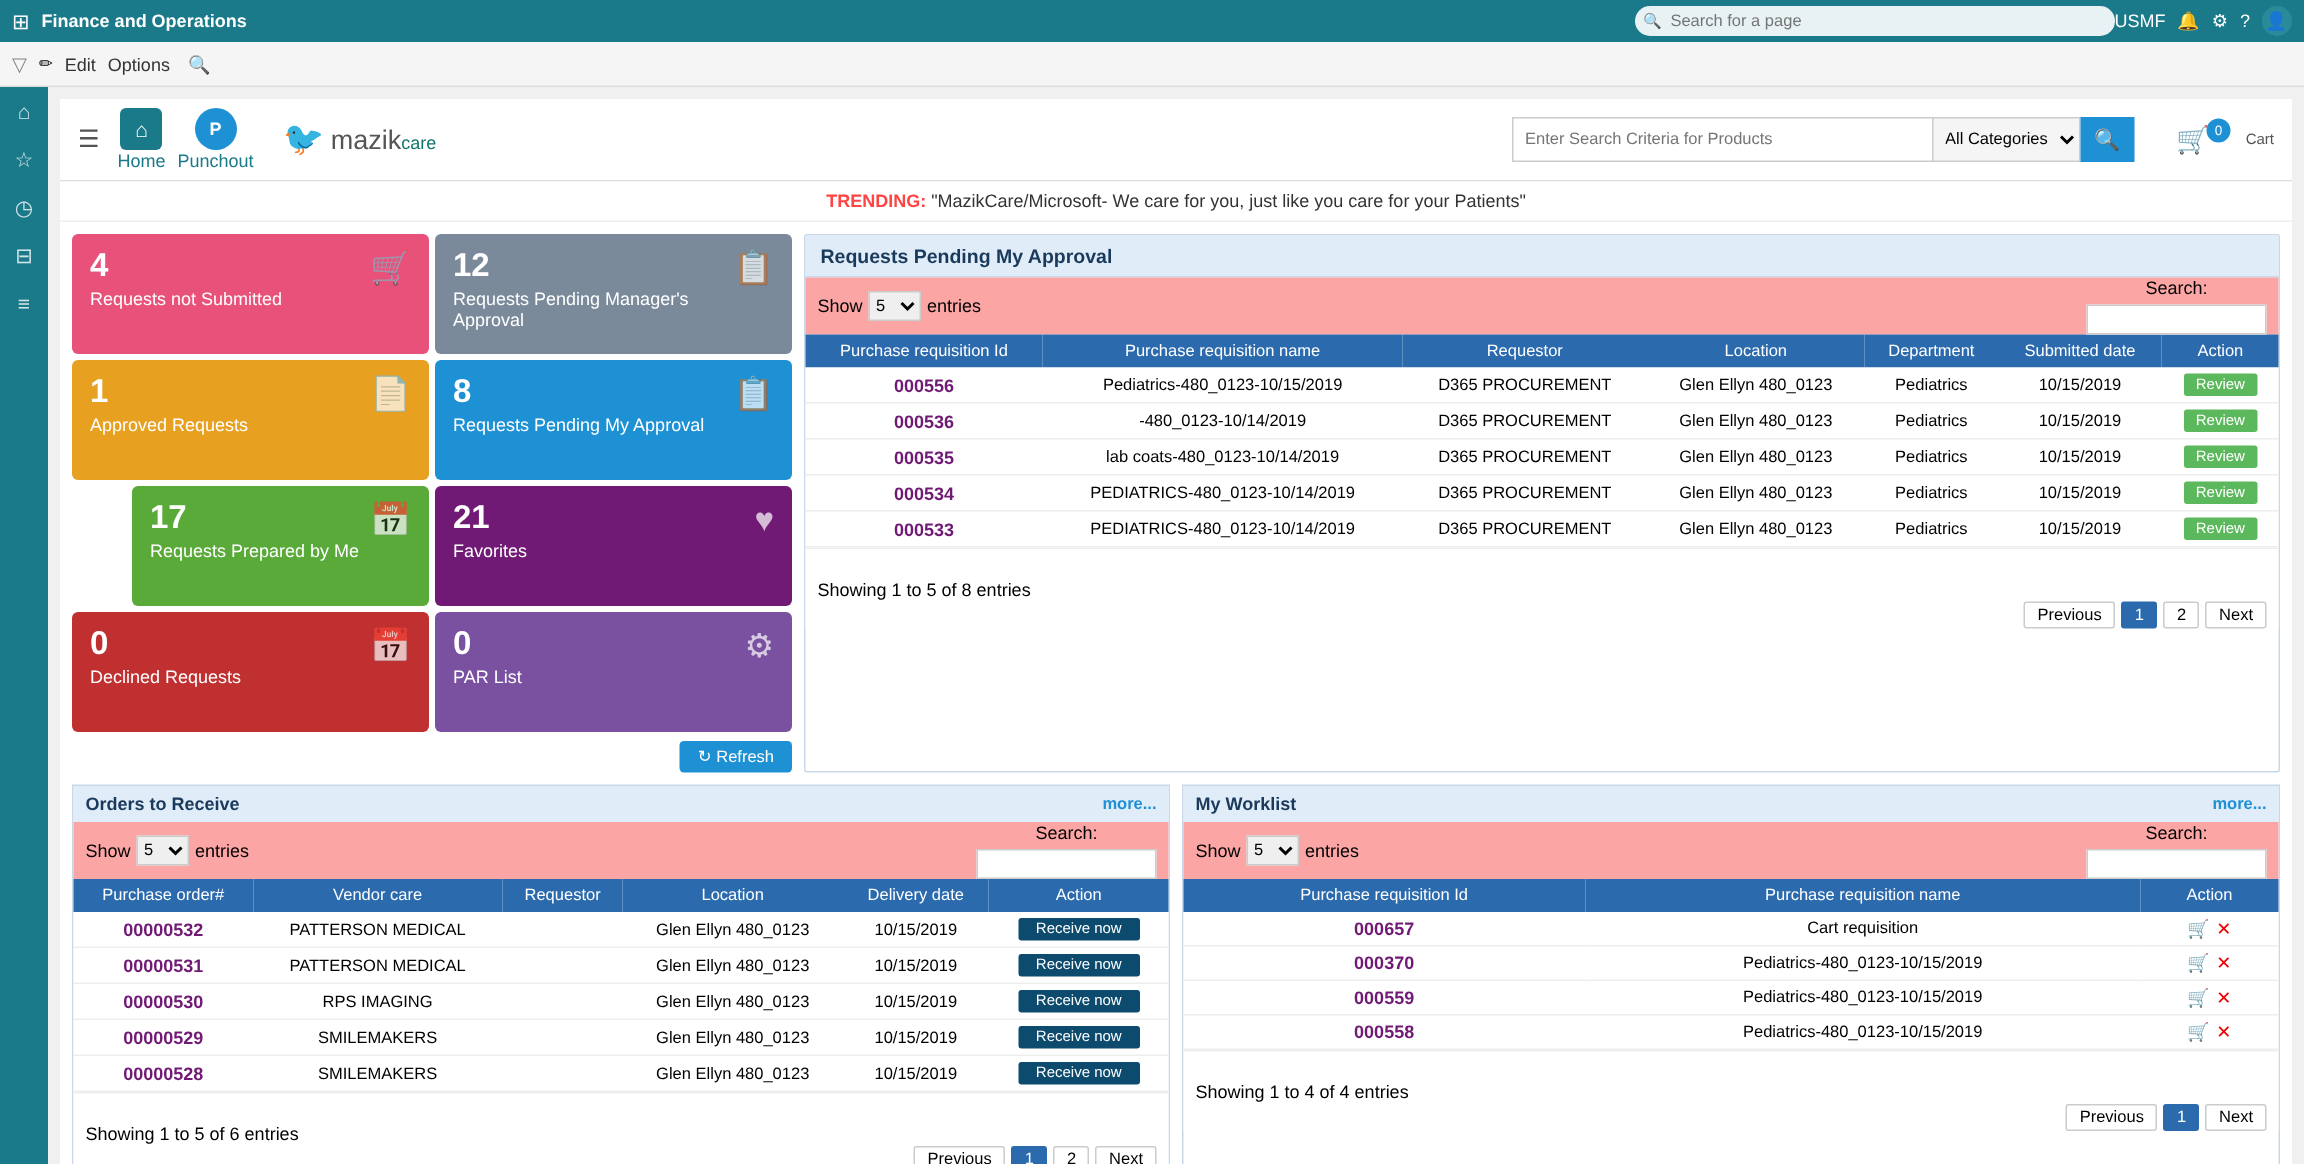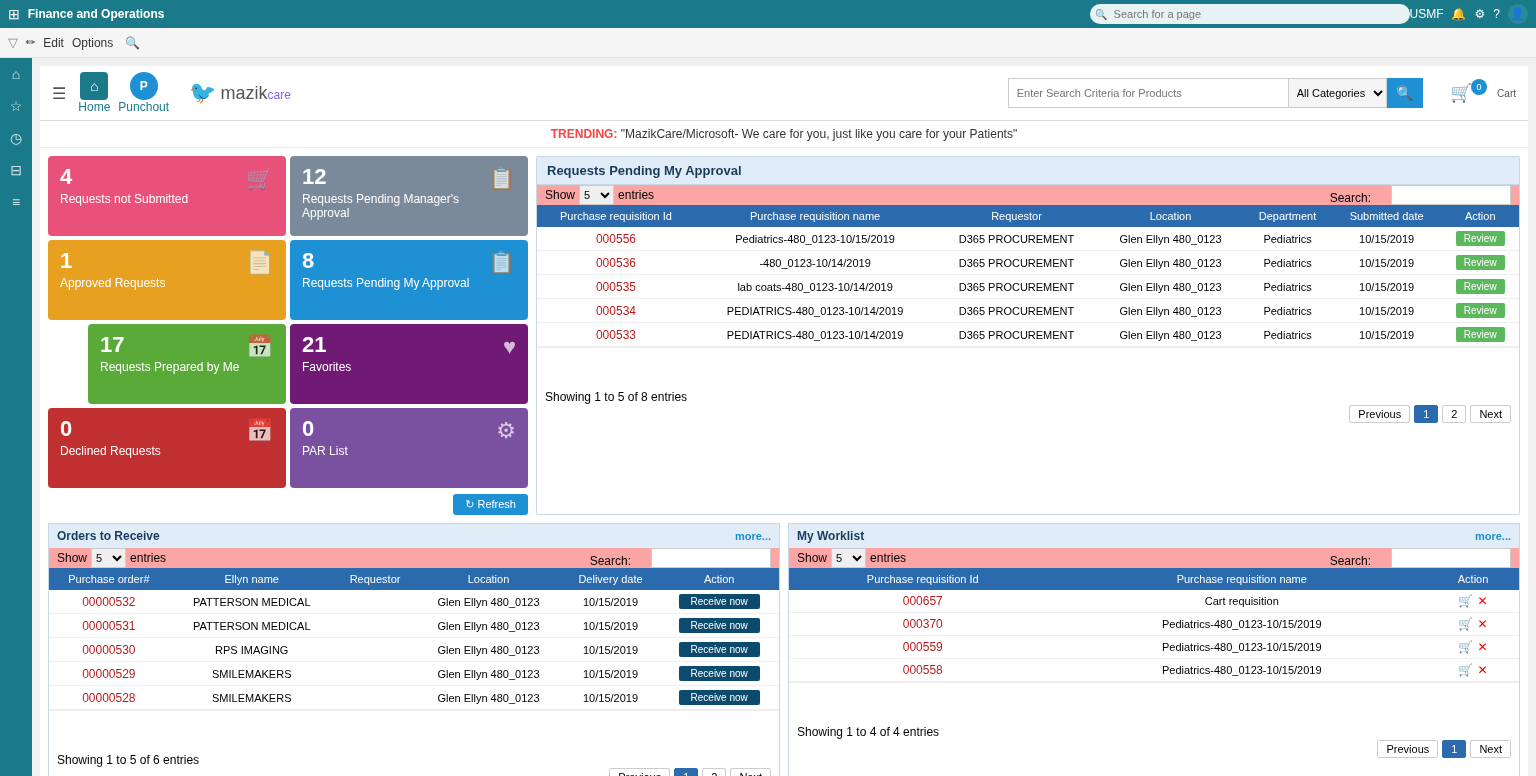--- a/index.html
+++ b/index.html
@@ -236,55 +236,55 @@
     .panel-controls {
       display: flex;
       align-items: center;
       justify-content: space-between;
       padding: 0 8px;
       font-size: 11px;
       background: #fca5a5;
     }
     .show-entries { display: flex; align-items: center; gap: 4px; }
     .show-entries select { height: 20px; font-size: 11px; border: 1px solid #ccc; }
-    .search-field { display: flex; align-items: flex-end; gap: 20px; }
+    .search-field { display: flex; align-items: center; gap: 4px; flex-direction: column; }
     .search-field input { height: 20px; border: 1px solid #ccc; padding: 0 4px; font-size: 11px; width: 120px; }
 
     .data-table { width: 100%; border-collapse: collapse; }
     .data-table th {
       background: #2a6aad;
       color: white;
       padding: 5px 6px;
       font-size: 11px;
       font-weight: 500;
       text-align: center;
     }
     .data-table td {
       padding: 4px 6px;
       font-size: 11px;
       text-align: center;
       border-bottom: 1px solid #eee;
       background: white;
     }
-    .link-blue { color: #b91c1c; text-decoration: none; cursor: pointer; }
+    .link-blue { color: #701a75; text-decoration: none; cursor: pointer; font-weight: bold; }
     .btn-review {
       background: #5cb85c; color: white; border: none;
       padding: 2px 8px; border-radius: 2px; cursor: pointer; font-size: 10px;
     }
     .btn-receive-now {
       background: #0c4a6e; color: white; border: none;
       padding: 2px 12px; border-radius: 2px; cursor: pointer; font-size: 10px;
       white-space: nowrap;
     }
 
     .table-footer {
       display: flex;
       align-items: center;
       justify-content: space-between;
-      padding: 22px 8px;
+      padding: 0 8px;
       font-size: 11px;
       background: white;
       border-top: 1px solid #eee;
     }
     .pagination { display: flex; align-items: center; gap: 4px; margin-top: 35px; }
     .page-btn {
       padding: 2px 8px;
       border: 1px solid #ccc;
       background: white;
       cursor: pointer;
@@ -389,21 +389,21 @@
           </div>
           <div class="nav-link-btn" style="margin-left:4px;">
             <div class="nav-link-icon punchout-icon-bg">
               <span style="font-size:12px;">P</span>
             </div>
             <span>Punchout</span>
           </div>
         </div>
         <div class="logo-mazikcare">
           <span class="logo-bird">🐦</span>
-          <span class="logo-text">mazik<span style="color:#8b5cf6;">care</span></span>
+          <span class="logo-text">mazik<span style="color:#0f766e;">care</span></span>
         </div>
         <div class="product-search">
           <input type="text" style="width: 280px; height: 30px; border-top: 1px solid rgb(204, 204, 204); border-bottom: 1px solid rgb(204, 204, 204); border-left: 1px solid rgb(204, 204, 204); border-image: initial; border-right: none; padding: 0px 8px; font-size: 11px;" placeholder="Enter Search Criteria for Products">
           <select style="height:30px; border:1px solid #ccc; padding:0 4px; font-size:11px; background:#f5f5f5;">
             <option>All Categories</option>
           </select>
           <button class="product-search-btn">🔍</button>
         </div>
         <div class="cart-area">
           <span style="font-size:18px; color:#555;">🛒</span>
@@ -588,21 +588,21 @@
             </div>
             <div class="search-field">
               <span>Search:</span>
               <input type="text" style="">
             </div>
           </div>
           <table class="data-table">
             <thead>
                 <tr id="orders-thead">
                   <th>Purchase order#</th>
-                  <th>Ellyn name</th>
+                  <th>Vendor care</th>
                   <th>Requestor</th>
                   <th>Location</th>
                   <th>Delivery date</th>
                   <th>Action</th>
                 </tr>
               </thead>
             <tbody id="orders-tbody">
                 <tr>
       <td><a class="link-blue">00000532</a></td>
       <td>PATTERSON MEDICAL</td>

